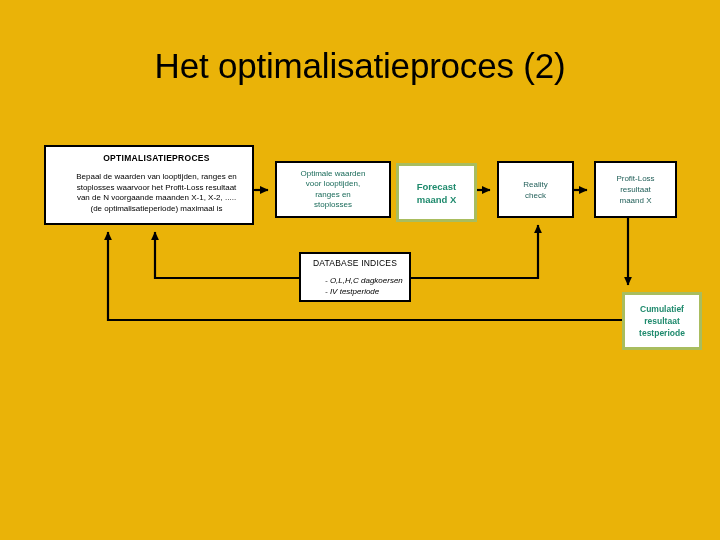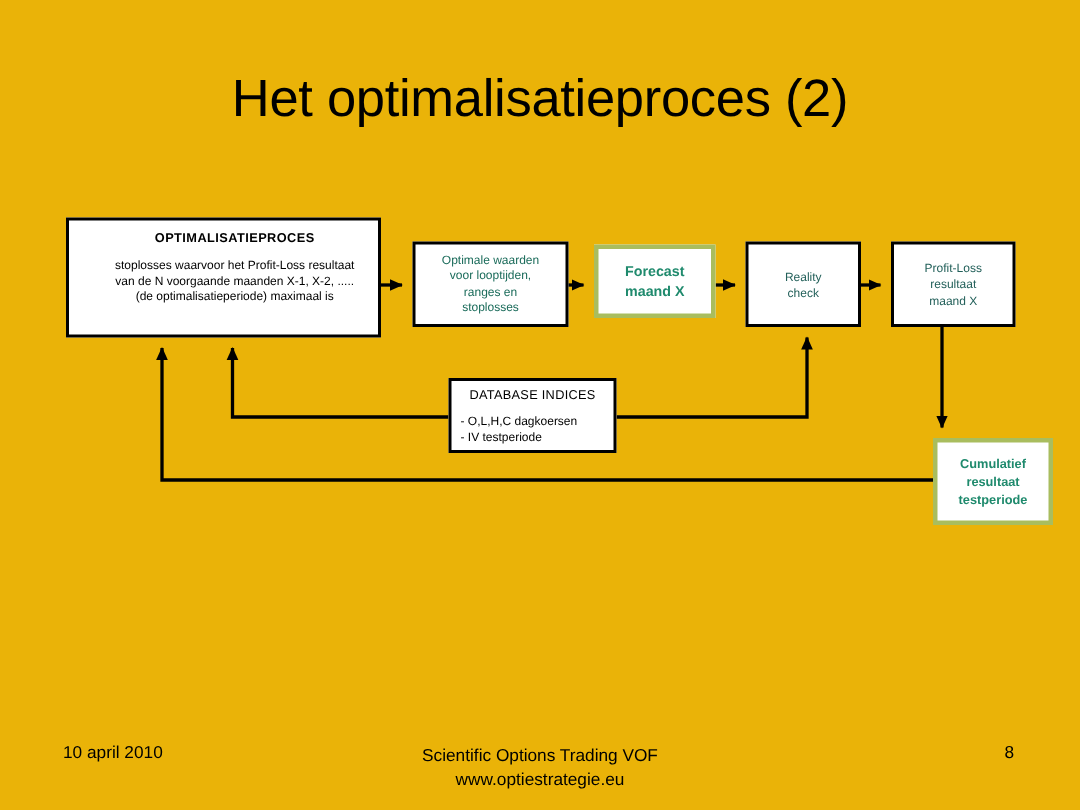--- a/index.html
+++ b/index.html
@@ -89,35 +89,35 @@
   }
   #box-optimalisatieproces .body .line {
     font-size: 8px;
     line-height: 10.5px;
   }
 
   
   #box-optimale-waarden {
     left: 275px;
     top: 161px;
-    width: 104px;
+    width: 116px;
     height: 57px;
   }
   #box-optimale-waarden .line {
     font-size: 8px;
     line-height: 10.5px;
     color: #1a6b5a;
   }
 
   
   #box-forecast {
     left: 396px;
     top: 163px;
     width: 81px;
-    height: 49px;
+    height: 59px;
   }
   #box-forecast .line {
     font-size: 9.5px;
     line-height: 13px;
     font-weight: bold;
     color: #1f8a6d;
   }
 
   
   #box-reality-check {
@@ -154,22 +154,23 @@
     padding: 4px 0 2px 0;
     justify-content: flex-start;
   }
   #box-database .hdr {
     font-size: 8.5px;
     letter-spacing: 0.2px;
     margin-bottom: 8px;
   }
   #box-database .body {
     align-self: flex-start;
-    padding-left: 6px;
+    padding-left: 24px;
     text-align: left;
+    font-style: italic;
   }
   #box-database .body .line {
     font-size: 8px;
     line-height: 10.5px;
     text-align: left;
   }
 
   
   #box-cumulatief {
     left: 593px;
@@ -252,20 +253,21 @@
 
         <path d="M628,218 L628,285" marker-end="url(#arrowD)"></path>
 
         <path d="M628,320 L108,320 L108,232" marker-end="url(#arrowU)"></path>
       </g>
     </svg>
 
     <div class="node node-black" id="box-optimalisatieproces">
       <span class="hdr line">OPTIMALISATIEPROCES</span>
       <div class="body">
+        <span class="line">Bepaal de waarden van looptijden, ranges en</span>
         <span class="line">stoplosses waarvoor het Profit-Loss resultaat</span>
         <span class="line">van de N voorgaande  maanden  X-1, X-2, .....</span>
         <span class="line">(de optimalisatieperiode) maximaal  is</span>
       </div>
     </div>
 
     <div class="node node-black" id="box-optimale-waarden">
       <span class="line">Optimale waarden</span>
       <span class="line">voor looptijden,</span>
       <span class="line">ranges en</span>
@@ -297,22 +299,14 @@
     </div>
 
     <div class="node node-olive" id="box-cumulatief">
       <span class="line">Cumulatief</span>
       <span class="line">resultaat</span>
       <span class="line">testperiode</span>
     </div>
 
   </div>
 
-  <div class="footer">
-    <span class="footer-date">10 april 2010</span>
-    <div class="footer-center">
-      <div>Scientific Options Trading VOF</div>
-      <div>www.optiestrategie.eu</div>
-    </div>
-    <span class="footer-page">8</span>
-  </div>
 
 </div>
 
 </body></html>

